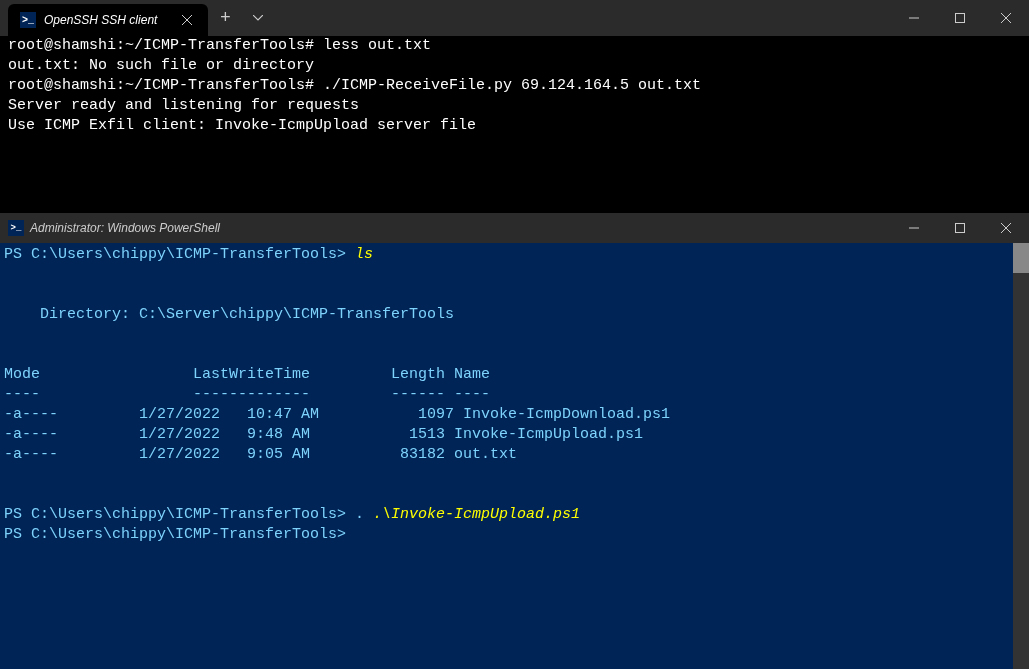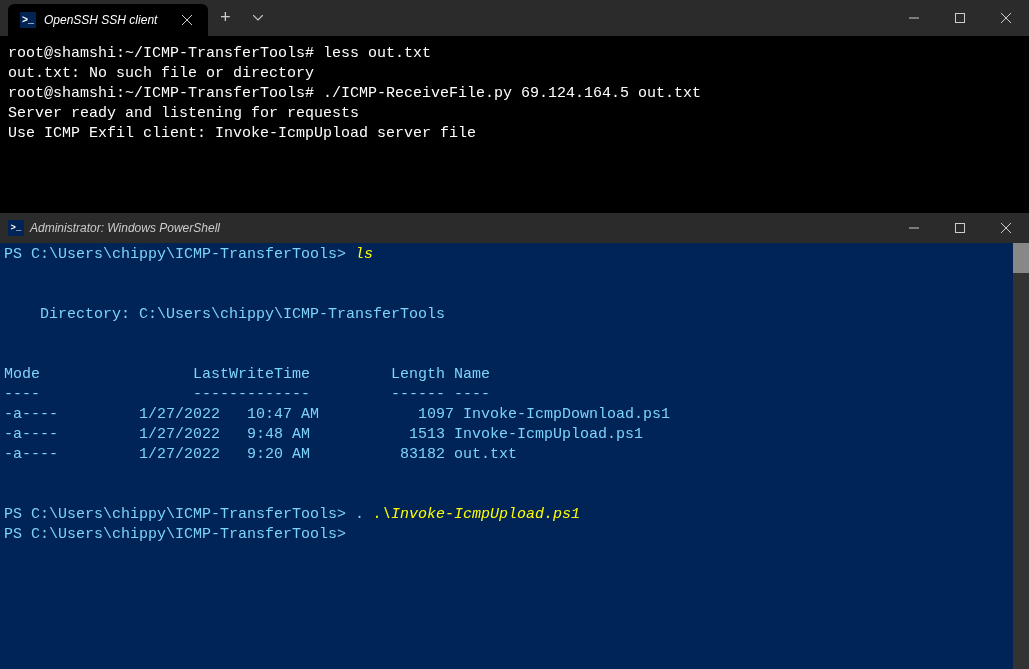--- a/index.html
+++ b/index.html
@@ -100,21 +100,21 @@
       align-items: center;
       justify-content: center;
       color: #ccc;
       font-size: 12px;
       cursor: pointer;
     }
     
     .terminal-body-top {
       flex: 1;
       background: #000;
-      padding: 8px 8px;
+      padding: 0 8px;
       color: #fff;
       font-size: 15px;
       line-height: 20px;
       white-space: pre;
       overflow: hidden;
     }
     
     
     .bottom-window {
       width: 100%;
@@ -266,28 +266,28 @@
       <div>
         <svg class="win-icon" viewBox="0 0 10 10">
             <path d="M0 0 L10 10 M10 0 L0 10" stroke="#ccc" stroke-width="1" fill="none"></path>
           </svg>
       </div>
     </div>
   </div>
   <div class="terminal-body-bottom"><span class="white">PS C:\Users\chippy\ICMP-TransferTools&gt;</span><span class="yellow"> ls</span>
 
 
-<span class="white">    Directory: C:\Users\chippy\ICMP-TransferTools</span>
+<span class="white">    Directory: C:\Server\chippy\ICMP-TransferTools</span>
 
 
 <span class="white">Mode                 LastWriteTime         Length Name</span>
 <span class="white">----                 -------------         ------ ----</span>
 <span class="white">-a----         1/27/2022   10:47 AM           1097 Invoke-IcmpDownload.ps1</span>
 <span class="white">-a----         1/27/2022   9:48 AM           1513 Invoke-IcmpUpload.ps1</span>
-<span class="white">-a----         1/27/2022   9:20 AM          83182 out.txt</span>
+<span class="white">-a----         1/27/2022   9:05 AM          83182 out.txt</span>
 
 
 <span class="white">PS C:\Users\chippy\ICMP-TransferTools&gt;</span><span class="white"> . </span><span class="yellow">.\Invoke-IcmpUpload.ps1</span>
 <span class="white">PS C:\Users\chippy\ICMP-TransferTools&gt;</span>
 <div class="scrollbar">
   <div class="scrollbar-thumb"></div>
 </div></div>
 </div>
 
 </body></html>

